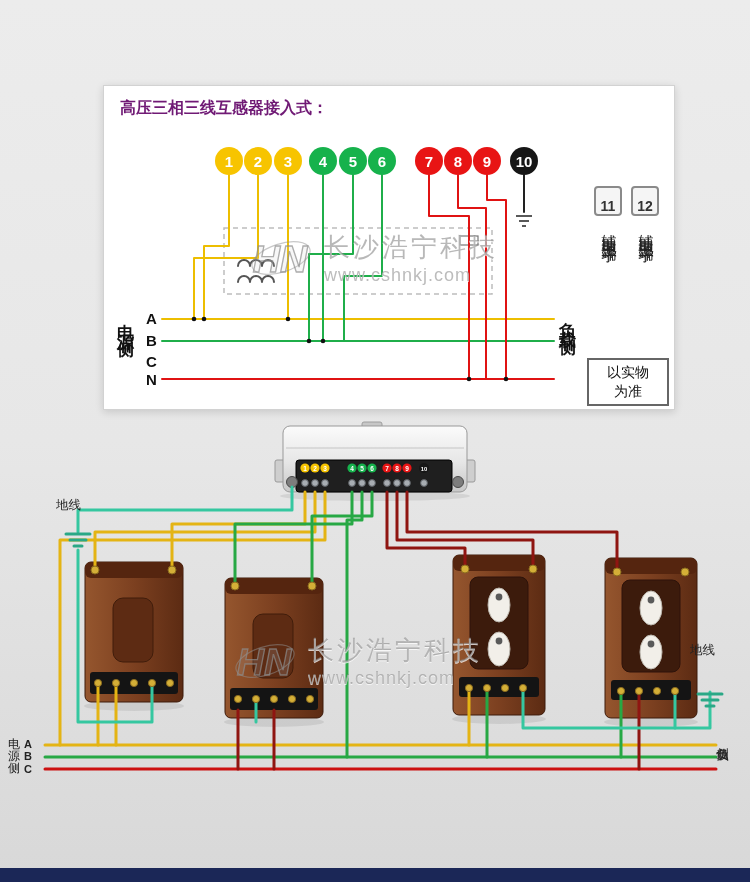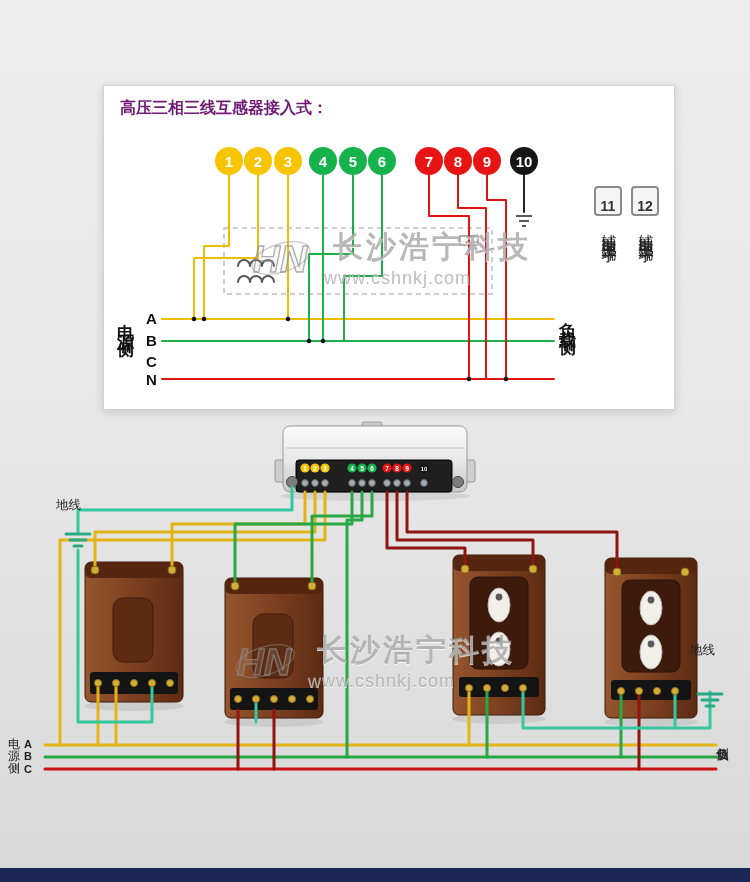--- a/index.html
+++ b/index.html
@@ -29,21 +29,21 @@
     font-size:14px;font-weight:bold;color:#333;
   }
   .aux-lab{position:absolute;top:136px;font-size:15px;color:#222;letter-spacing:3px;}
   .note-box{
     position:absolute;left:483px;top:272px;width:78px;height:44px;border:2px solid #666;background:#fff;
     display:flex;flex-direction:column;align-items:center;justify-content:center;
     font-size:14px;color:#111;line-height:19px;
   }
   
   .watermark{position:absolute;display:flex;align-items:center;gap:10px;z-index:6;pointer-events:none;}
-  .wm-brand{font-size:30px;font-weight:bold;letter-spacing:3px;color:rgba(140,140,140,.62);text-shadow:0 1px 0 rgba(255,255,255,.75);padding-left:9px;}
+  .wm-brand{font-size:26px;font-weight:normal;letter-spacing:3px;color:rgba(140,140,140,.62);text-shadow:0 1px 0 rgba(255,255,255,.75);}
   .wm-url{font-size:18px;letter-spacing:1px;color:rgba(140,140,140,.58);text-shadow:0 1px 0 rgba(255,255,255,.7);}
   
   .illus{position:absolute;left:0;top:420px;}
   .w{fill:none;stroke-width:3;stroke-linecap:round;stroke-linejoin:round;}
   .wy{stroke:#e4b414;} .wg{stroke:#27a844;} .wr{stroke:#cc1111;}
   .wc{stroke:#8f1511;} .wt{stroke:#35c7a0;}
   .s{fill:none;stroke-width:2;stroke-linecap:round;stroke-linejoin:round;}
   .sy{stroke:#edbe00;} .sg{stroke:#1fae4a;} .sr{stroke:#e01313;} .sk{stroke:#222;}
   .glab{position:absolute;font-size:12.5px;color:#222;font-family:Liberation Mono, monospace;}
   .bus-labels{position:absolute;left:8px;top:738px;}
@@ -146,20 +146,24 @@
 
     <div class="aux-box" style="left:490px">
         <span>11</span>
       </div>
     <div class="aux-box" style="left:527px">
         <span>12</span>
       </div>
     <div class="aux-lab vtext" style="left:495px">辅助电源端子+</div>
     <div class="aux-lab vtext" style="left:532px">辅助电源端子-</div>
 
+    <div class="note-box">
+      <span>以实物</span>
+      <span>为准</span>
+    </div>
   </section>
 
   <div class="watermark" style="left:248px;top:225px">
     <svg width="66" height="66" viewBox="0 0 70 64">
       <ellipse cx="35" cy="32" rx="32" ry="15" transform="rotate(-18 35 32)" fill="none" stroke="rgba(145,145,145,0.5)" stroke-width="1.3"></ellipse>
       <text x="5" y="47" font-size="40" font-weight="bold" font-style="italic" fill="rgba(200,200,200,0.15)" stroke="rgba(140,140,140,0.7)" stroke-width="1.4">HN</text>
     </svg>
     <div>
       <div class="wm-brand">长沙浩宁科技</div>
       <div class="wm-url">www.cshnkj.com</div>

